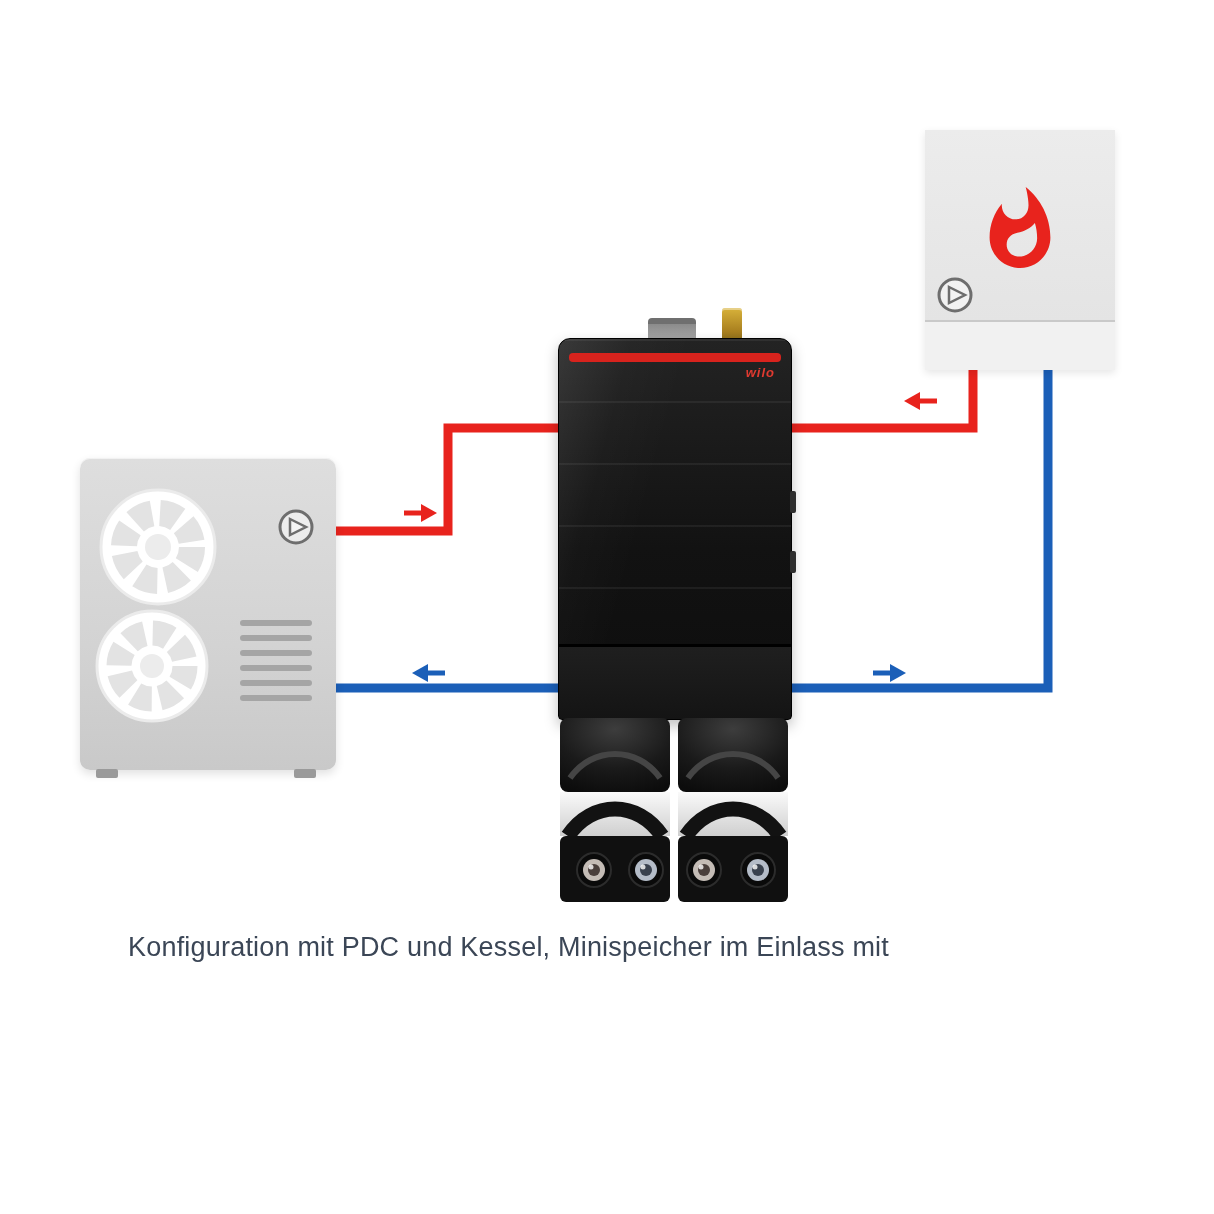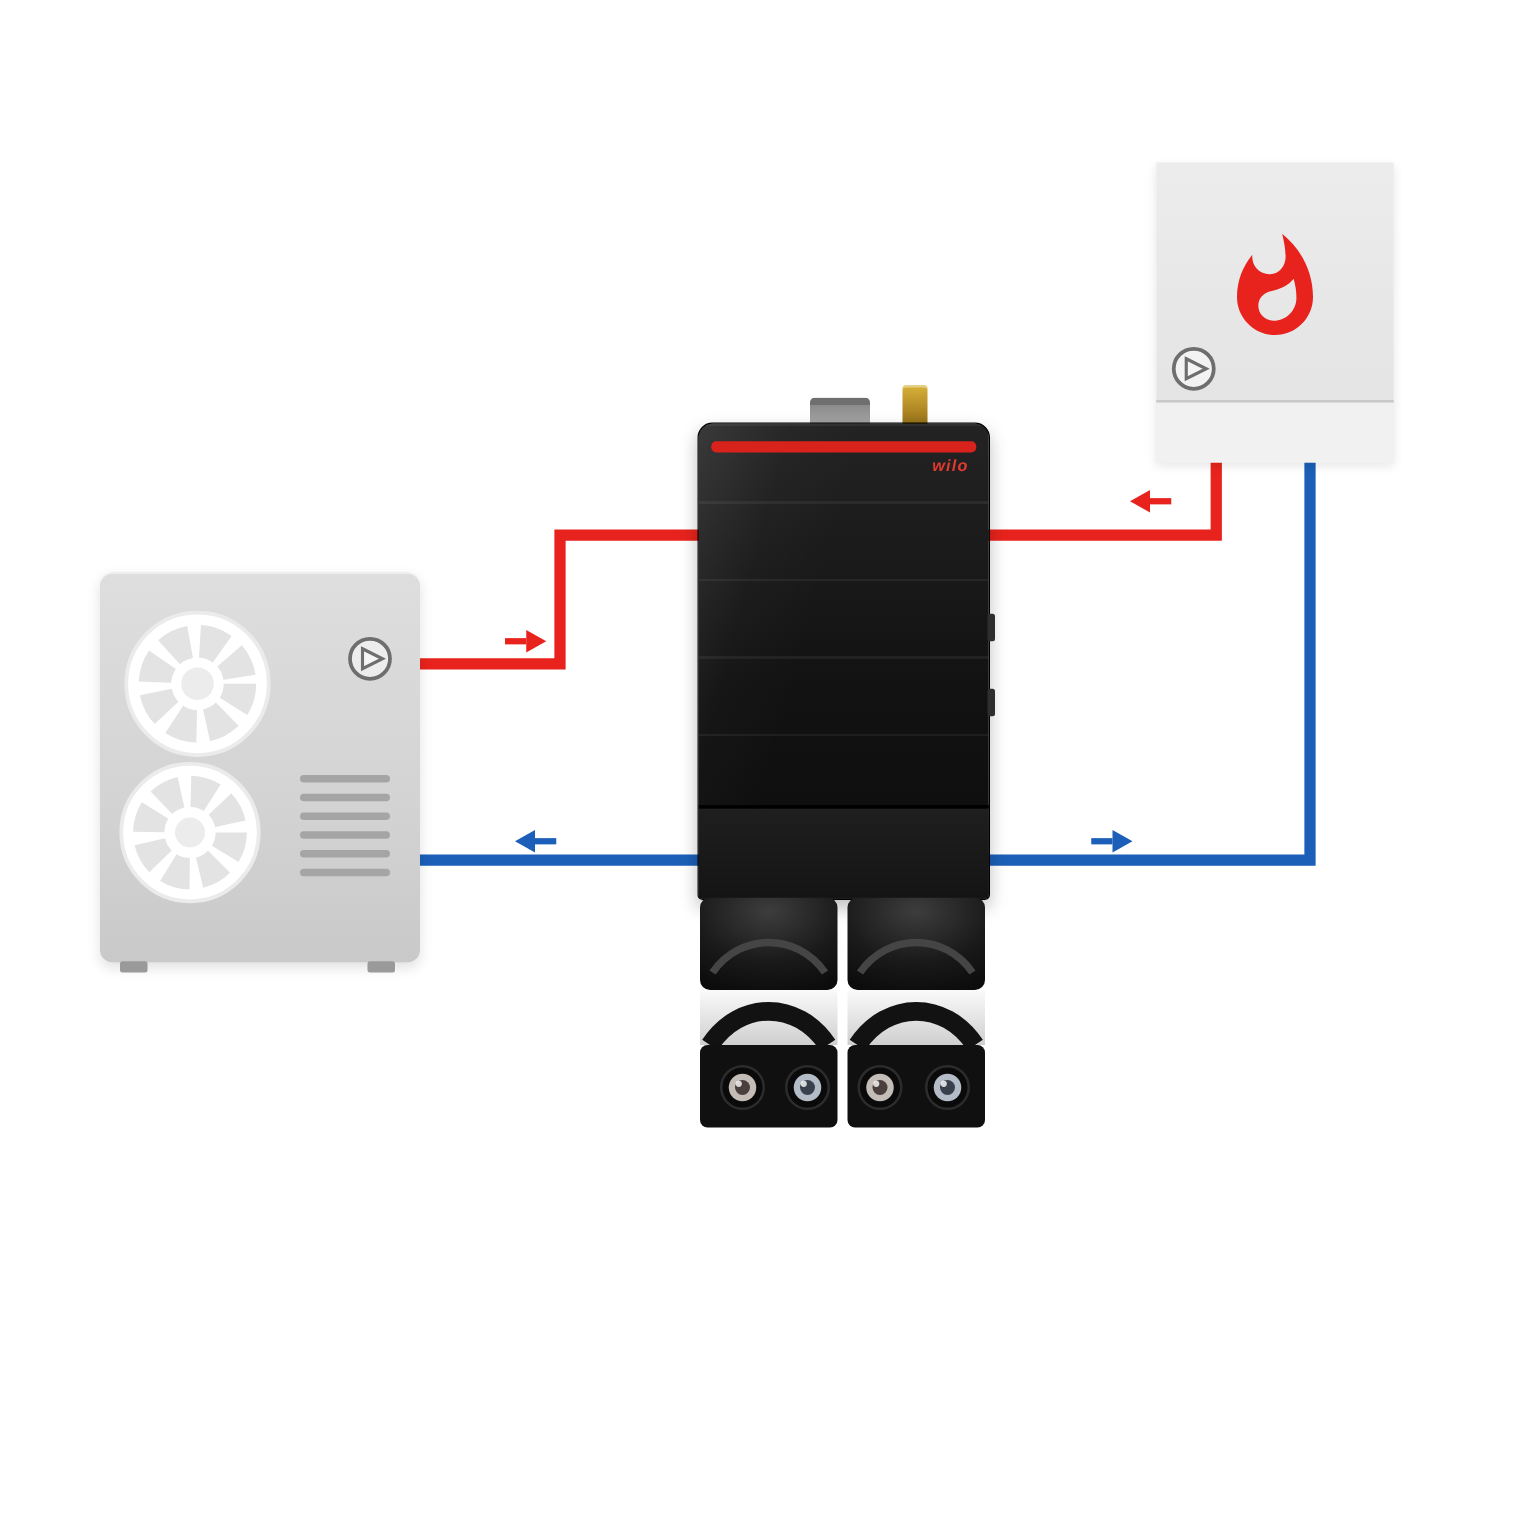--- a/index.html
+++ b/index.html
@@ -237,15 +237,16 @@
             <circle r="11" fill="#b4bcc8"></circle>
             <circle r="6" fill="#39414e"></circle>
             <circle cx="-3" cy="-3" r="2.5" fill="#fff" opacity="0.8"></circle>
           </g>
         </g>
       </svg>
     </div>
   </div>
 
   <div class="abs caption">
+    <span>Konfiguration mit PDC und Kessel, Minispeicher im Einlass mit</span>
   </div>
 
 </div>
 
 </body></html>

